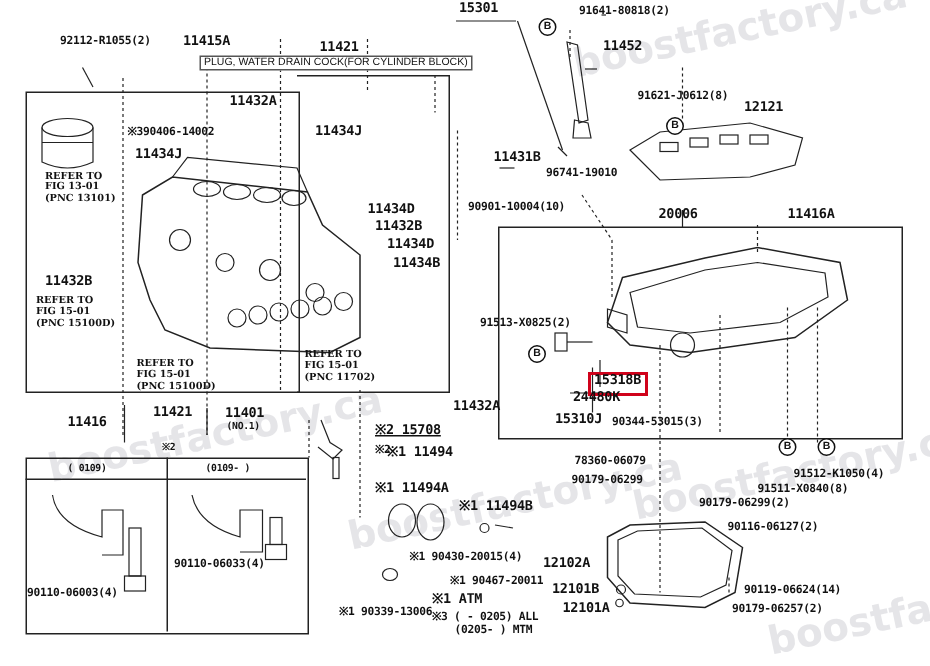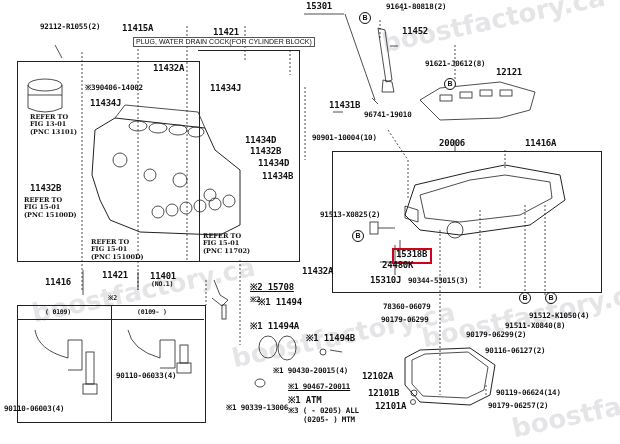--- a/index.html
+++ b/index.html
@@ -166,21 +166,21 @@
 <div class="lbl big" style="left:102px;top:271px;">11421</div>
 <div class="lbl small" style="left:103px;top:281px;margin-left:48px;">(NO.1)</div>
 <div class="lbl small" style="left:108px;top:295px;">※2</div>
 <div class="lbl big" style="left:302px;top:267px;">11432A</div>
 <div class="lbl big" style="left:250px;top:283px;text-decoration:underline;">※2 15708</div>
 <div class="lbl" style="left:250px;top:296px;">※2</div>
 <div class="lbl big" style="left:258px;top:298px;">※1 11494</div>
 <div class="lbl big" style="left:250px;top:322px;">※1 11494A</div>
 <div class="lbl big" style="left:306px;top:334px;">※1 11494B</div>
 <div class="lbl" style="left:273px;top:367px;">※1 90430-20015(4)</div>
-<div class="lbl" style="left:288px;top:383px;text-decoration:underline;">※1 90467-20011</div>
+<div class="lbl" style="left:300px;top:383px;">※1 90467-20011</div>
 <div class="lbl" style="left:226px;top:404px;">※1 90339-13006</div>
 
 <div class="lbl big" style="left:306px;top:2px;">15301</div>
 <div class="lbl" style="left:386px;top:3px;">91641-80818(2)</div>
 <div class="lbl big" style="left:402px;top:27px;">11452</div>
 <div class="lbl" style="left:425px;top:60px;">91621-J0612(8)</div>
 <div class="lbl big" style="left:496px;top:68px;">12121</div>
 <div class="lbl big" style="left:329px;top:101px;">11431B</div>
 <div class="lbl" style="left:364px;top:111px;">96741-19010</div>
 <div class="lbl" style="left:312px;top:134px;">90901-10004(10)</div>
@@ -217,14 +217,14 @@
 <div class="ref" style="left:203px;top:233px;">REFER TO
 FIG 15-01
 (PNC 11702)</div>
 
 <div class="lbl big" style="left:288px;top:396px;">※1 ATM</div>
 <div class="lbl" style="left:288px;top:407px;">※3 (        - 0205) ALL</div>
 <div class="lbl" style="left:303px;top:416px;">(0205-       ) MTM</div>
 
 <div class="lbl small" style="left:45px;top:309px;">(      0109)</div>
 <div class="lbl small" style="left:137px;top:309px;">(0109-      )</div>
-<div class="lbl" style="left:4px;top:391px;margin-top:14px;">90110-06003(4)</div>
+<div class="lbl" style="left:18px;top:391px;">90110-06003(4)</div>
 <div class="lbl" style="left:116px;top:372px;">90110-06033(4)</div>
 
 </body></html>

